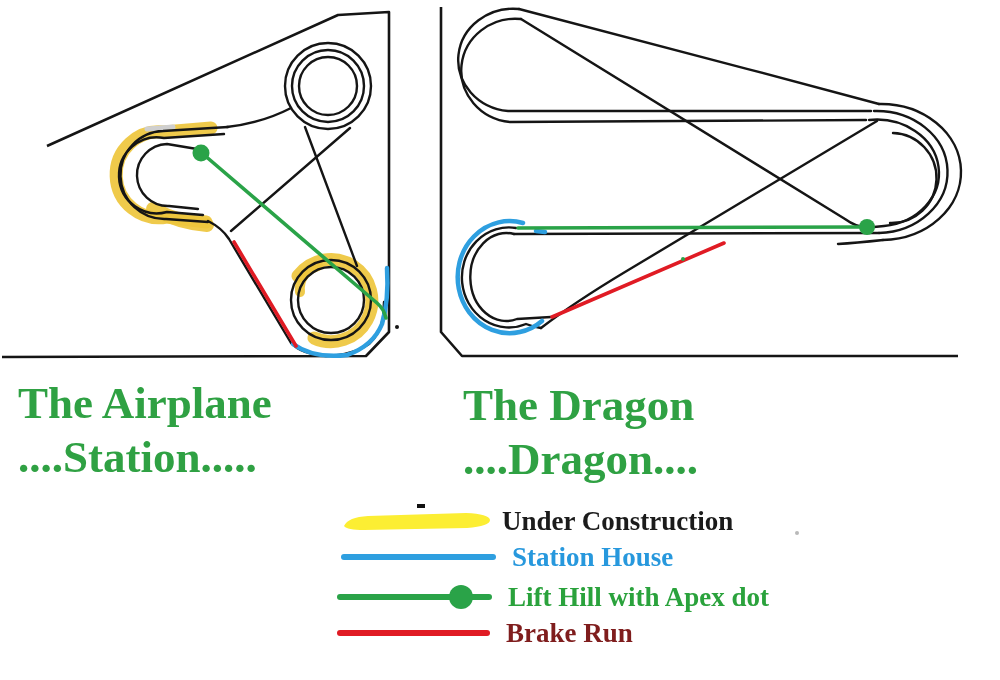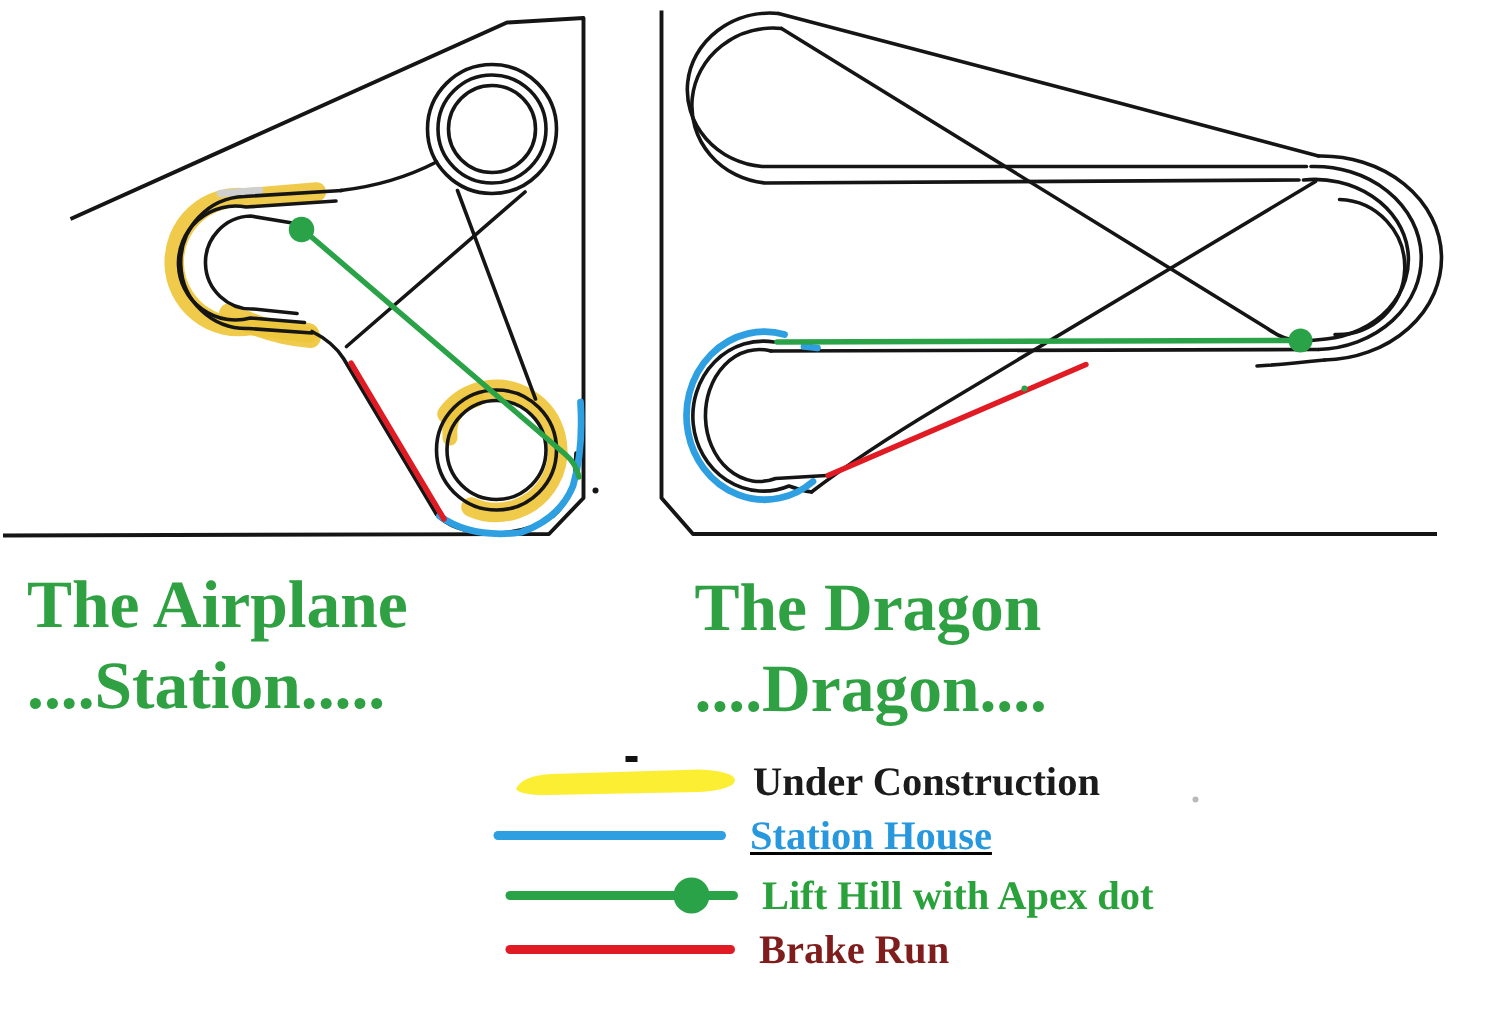--- a/index.html
+++ b/index.html
@@ -116,21 +116,21 @@
 
   <div class="stray-dash"></div>
 
   <div class="legend-row" style="left:340px;top:504px;height:34px;">
     <svg width="152" height="20" viewBox="0 0 152 20">
       <path d="M 4,15 Q 8,6 28,5 L 126,2 Q 149,3 150,9 Q 150,15 127,17 L 24,19 Q 7,19 4,15 Z" fill="#fcee33"></path>
     </svg>
     <span class="legend-label lbl-uc">Under Construction</span>
   </div>
 
-  <div class="legend-row" style="left:329px;top:543px;height:28px;text-decoration:underline;">
+  <div class="legend-row" style="left:341px;top:543px;height:28px;">
     <div class="bar bar-station"></div>
     <span class="legend-label lbl-station">Station House</span>
   </div>
 
   <div class="legend-row" style="left:337px;top:580px;height:34px;">
     <div class="bar bar-lift">
       <div class="apex-legend-dot"></div>
     </div>
     <span class="legend-label lbl-lift">Lift Hill with Apex dot</span>
   </div>

